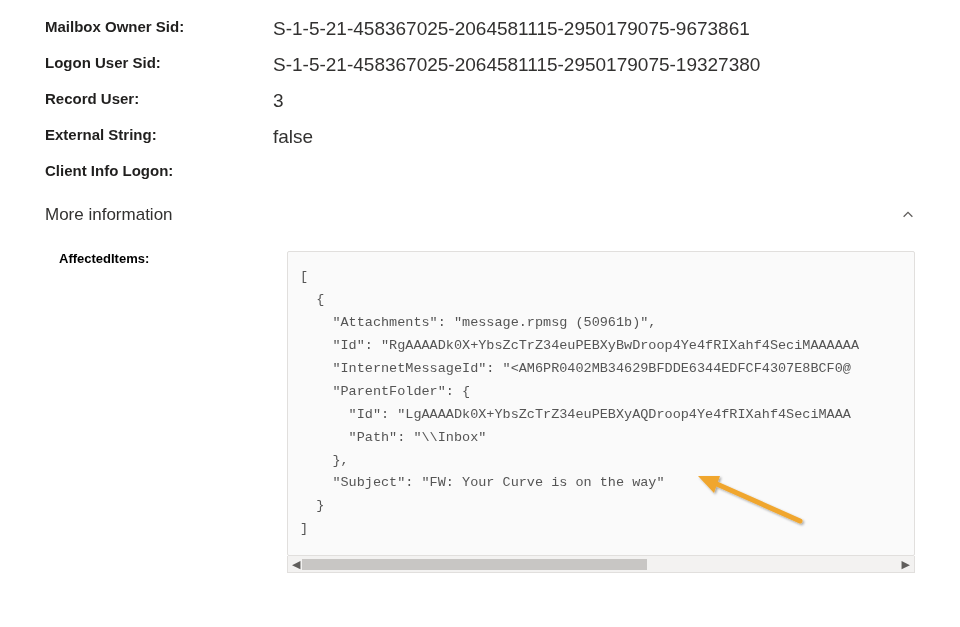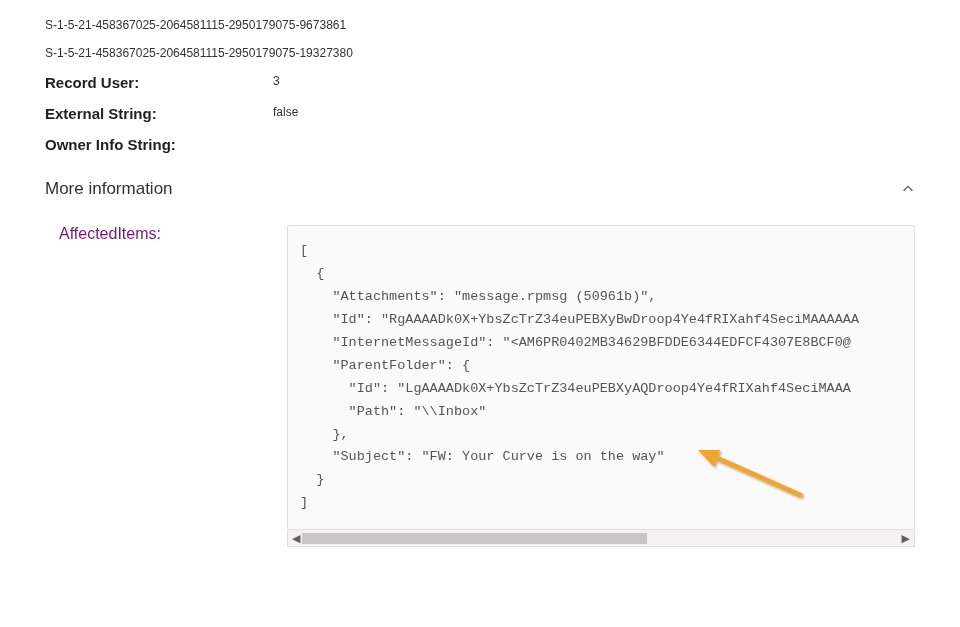--- a/index.html
+++ b/index.html
@@ -22,21 +22,21 @@
     }
     .field-label {
       font-weight: 600;
       color: #201f1e;
       width: 228px;
       flex-shrink: 0;
       font-size: 15px;
     }
     .field-value {
       color: #323130;
-      font-size: 12px;
+      font-size: 19px;
       font-weight: 400;
     }
     .section-header {
       display: flex;
       justify-content: space-between;
       align-items: center;
       margin-top: 26px;
       margin-bottom: 26px;
       cursor: pointer;
       gap: 12px;
@@ -50,26 +50,26 @@
       width: 14px;
       height: 14px;
       color: #605e5c;
     }
     .affected-row {
       display: flex;
       align-items: flex-start;
       margin-top: 18px;
     }
     .affected-label {
-      font-weight: 400;
-      color: #701a75;
+      font-weight: 700;
+      color: #000000;
       width: 242px;
       flex-shrink: 0;
       padding-left: 14px;
-      font-size: 16px;
+      font-size: 13px;
     }
     .code-container {
       position: relative;
       flex: 1;
     }
     .code-box {
       background: #fafafa;
       border: 1px solid #e1dfdd;
       border-radius: 2px;
       padding: 14px 12px;
@@ -109,35 +109,37 @@
     .annotation-arrow {
       position: absolute;
       pointer-events: none;
     }
   </style>
 </head>
 <body>
 
 <div>
   <div class="field-row">
+    <div class="field-label">Mailbox Owner Sid:</div>
     <div class="field-value">S-1-5-21-458367025-2064581115-2950179075-9673861</div>
   </div>
   <div class="field-row">
+    <div class="field-label">Logon User Sid:</div>
     <div class="field-value">S-1-5-21-458367025-2064581115-2950179075-19327380</div>
   </div>
   <div class="field-row">
     <div class="field-label">Record User:</div>
     <div class="field-value">3</div>
   </div>
   <div class="field-row">
     <div class="field-label">External String:</div>
     <div class="field-value">false</div>
   </div>
   <div class="field-row">
-    <div class="field-label">Owner Info String:</div>
+    <div class="field-label">Client Info Logon:</div>
   </div>
 </div>
 
 <div class="section-header">
   <div class="section-title">More information</div>
   <svg class="chevron" viewBox="0 0 16 16" fill="none" stroke="currentColor" stroke-width="1.5">
     <polyline points="3,10 8,5 13,10"></polyline>
   </svg>
 </div>
 

